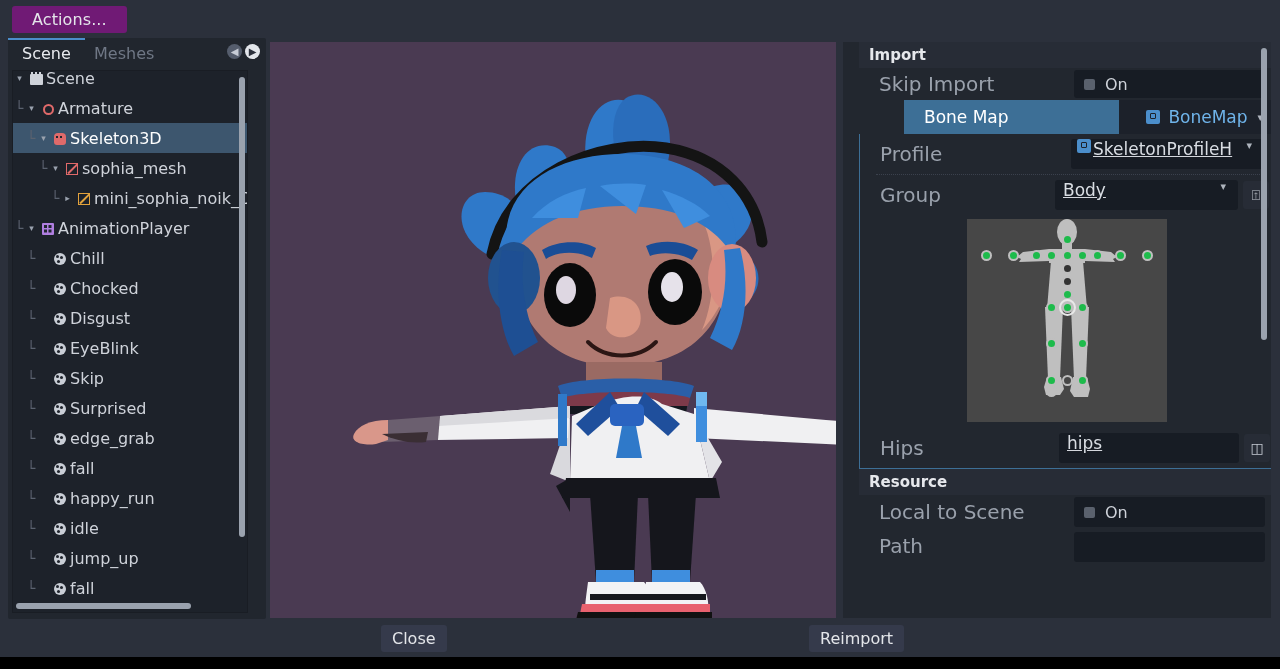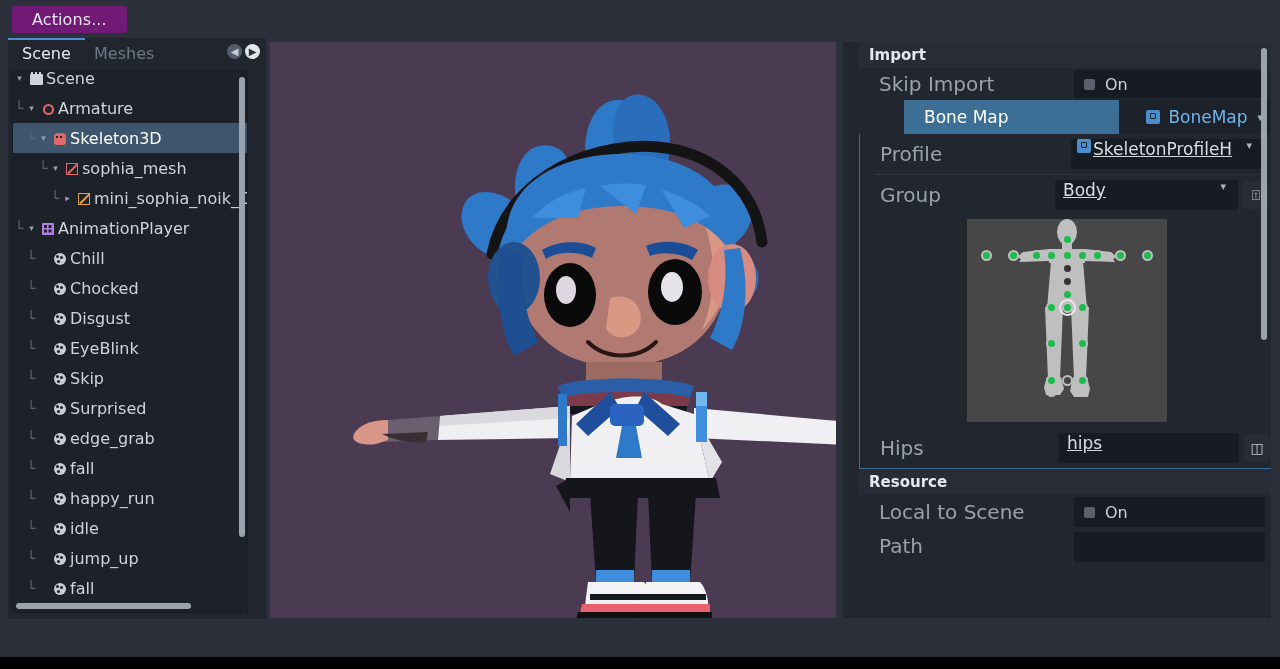--- a/index.html
+++ b/index.html
@@ -452,14 +452,18 @@
           <span class="txt"></span>
         </div>
       </div>
 
 
     </div>
 
     <div class="vscroll" style="right:4px;top:6px;height:292px;"></div>
   </div>
 
+  <div class="bottom">
+    <div class="btn" style="left:381px;">Close</div>
+    <div class="btn" style="left:809px;">Reimport</div>
+  </div>
 
 </div>
 
 </body></html>

